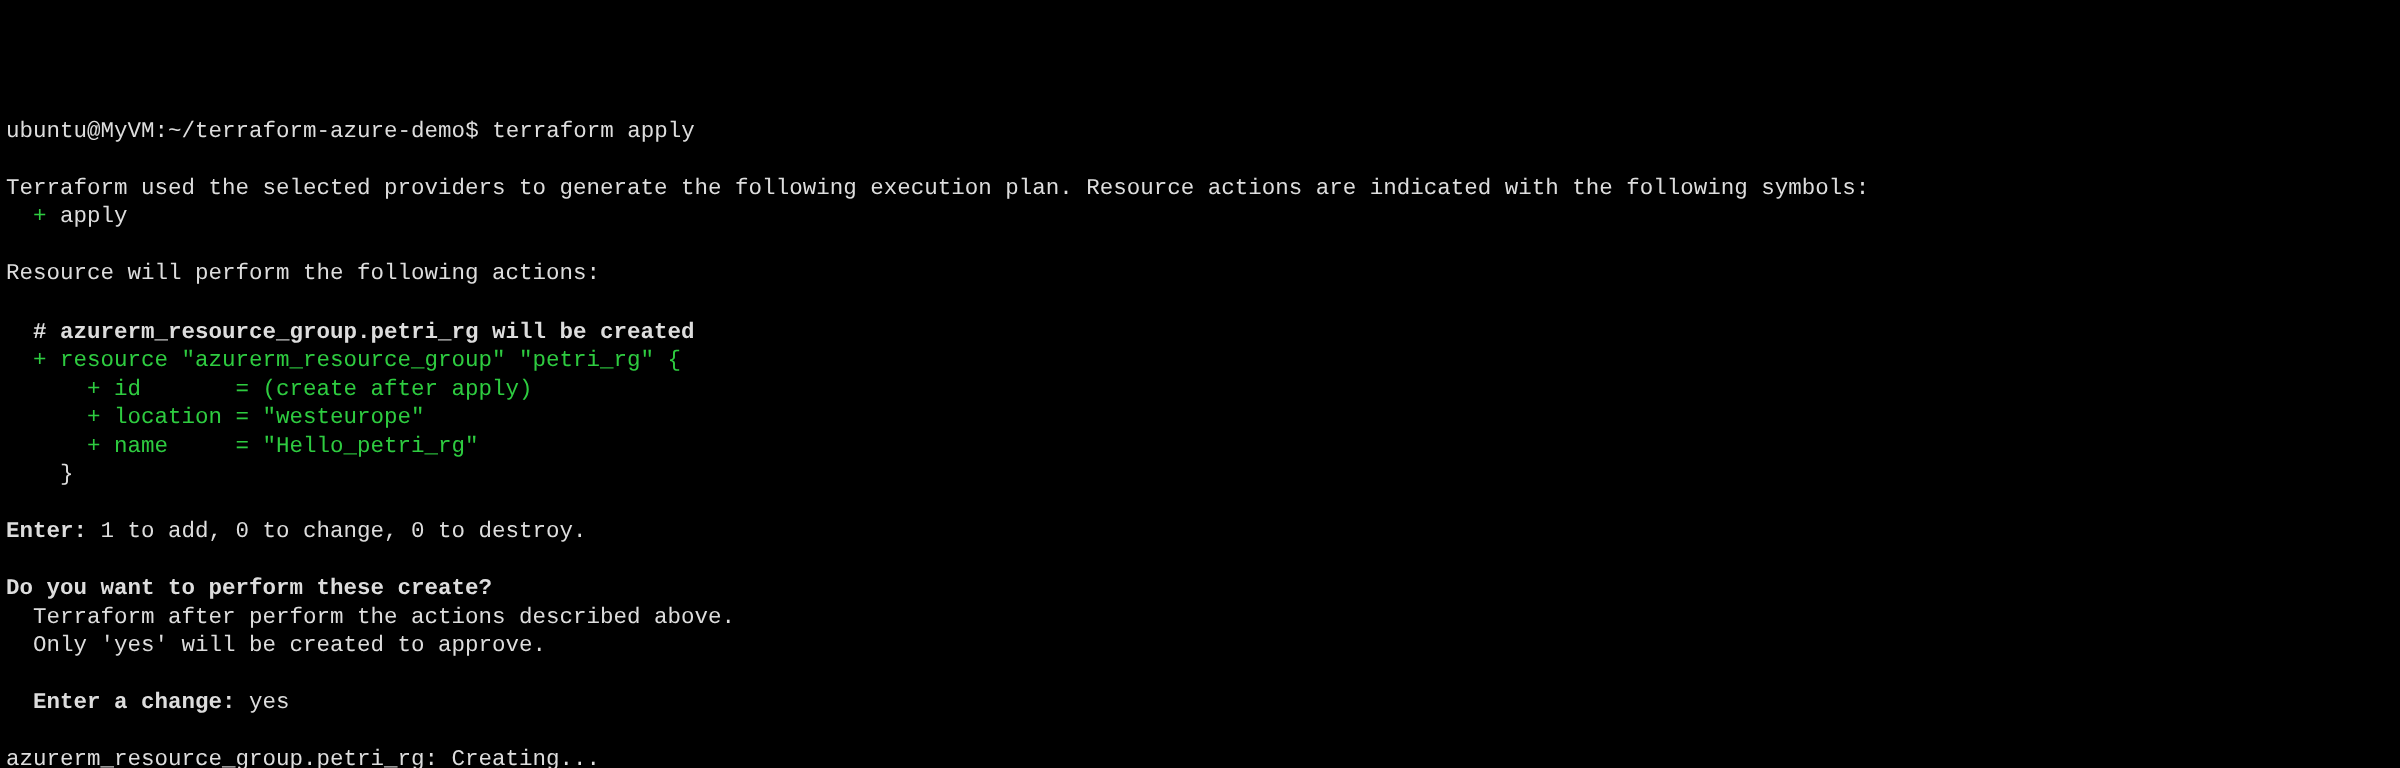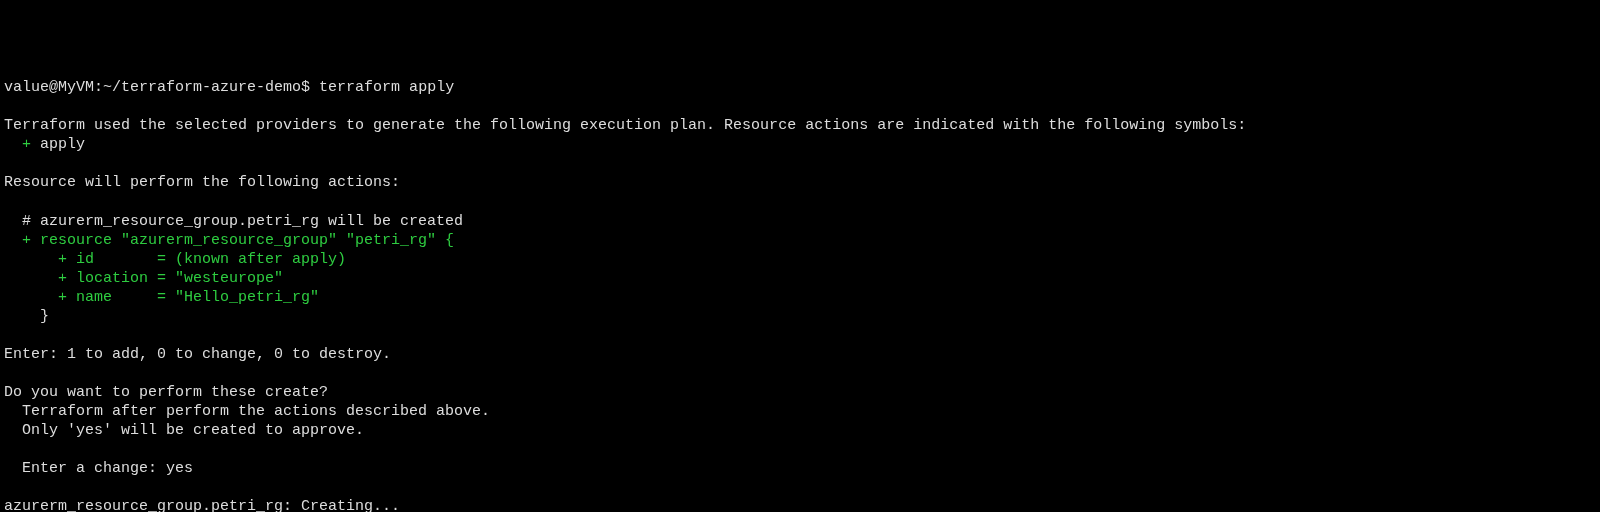--- a/index.html
+++ b/index.html
@@ -10,37 +10,37 @@
       font-size: 15px;
       line-height: 1.27;
       padding: 2px 4px;
       white-space: pre;
       width: 1600px;
       height: 512px;
       overflow: hidden;
     }
     .white { color: #ddd; }
     .green { color: #2ecc40; }
-    .bold { font-weight: normal; }
+    .bold { font-weight: bold; }
   </style>
 </head>
 <body>
 
 
 
-<div><span class="white">value@MyVM</span><span class="white">:</span><span class="white">~/terraform-azure-demo</span><span class="white">$</span><span> </span><span class="white">terraform apply</span>
+<div><span class="white">ubuntu@MyVM</span><span class="white">:</span><span class="white">~/terraform-azure-demo</span><span class="white">$</span><span> </span><span class="white">terraform apply</span>
 
 <span class="white">Terraform used the selected providers to generate the following execution plan. Resource actions are indicated with the following symbols:</span>
 <span class="green">  + </span><span class="white">apply</span>
 
 <span class="white">Resource will perform the following actions:</span>
 
 <span class="white bold">  # azurerm_resource_group.petri_rg will be created</span>
 <span class="green">  + resource "azurerm_resource_group" "petri_rg" {</span>
-<span class="green">      + id       = (known after apply)</span>
+<span class="green">      + id       = (create after apply)</span>
 <span class="green">      + location = "westeurope"</span>
 <span class="green">      + name     = "Hello_petri_rg"</span>
 <span class="white">    }</span>
 
 <span class="white bold">Enter:</span><span class="white"> 1 to add, 0 to change, 0 to destroy.</span>
 
 <span class="white bold">Do you want to perform these create?</span>
 <span class="white">  Terraform after perform the actions described above.</span>
 <span class="white">  Only 'yes' will be created to approve.</span>
 

